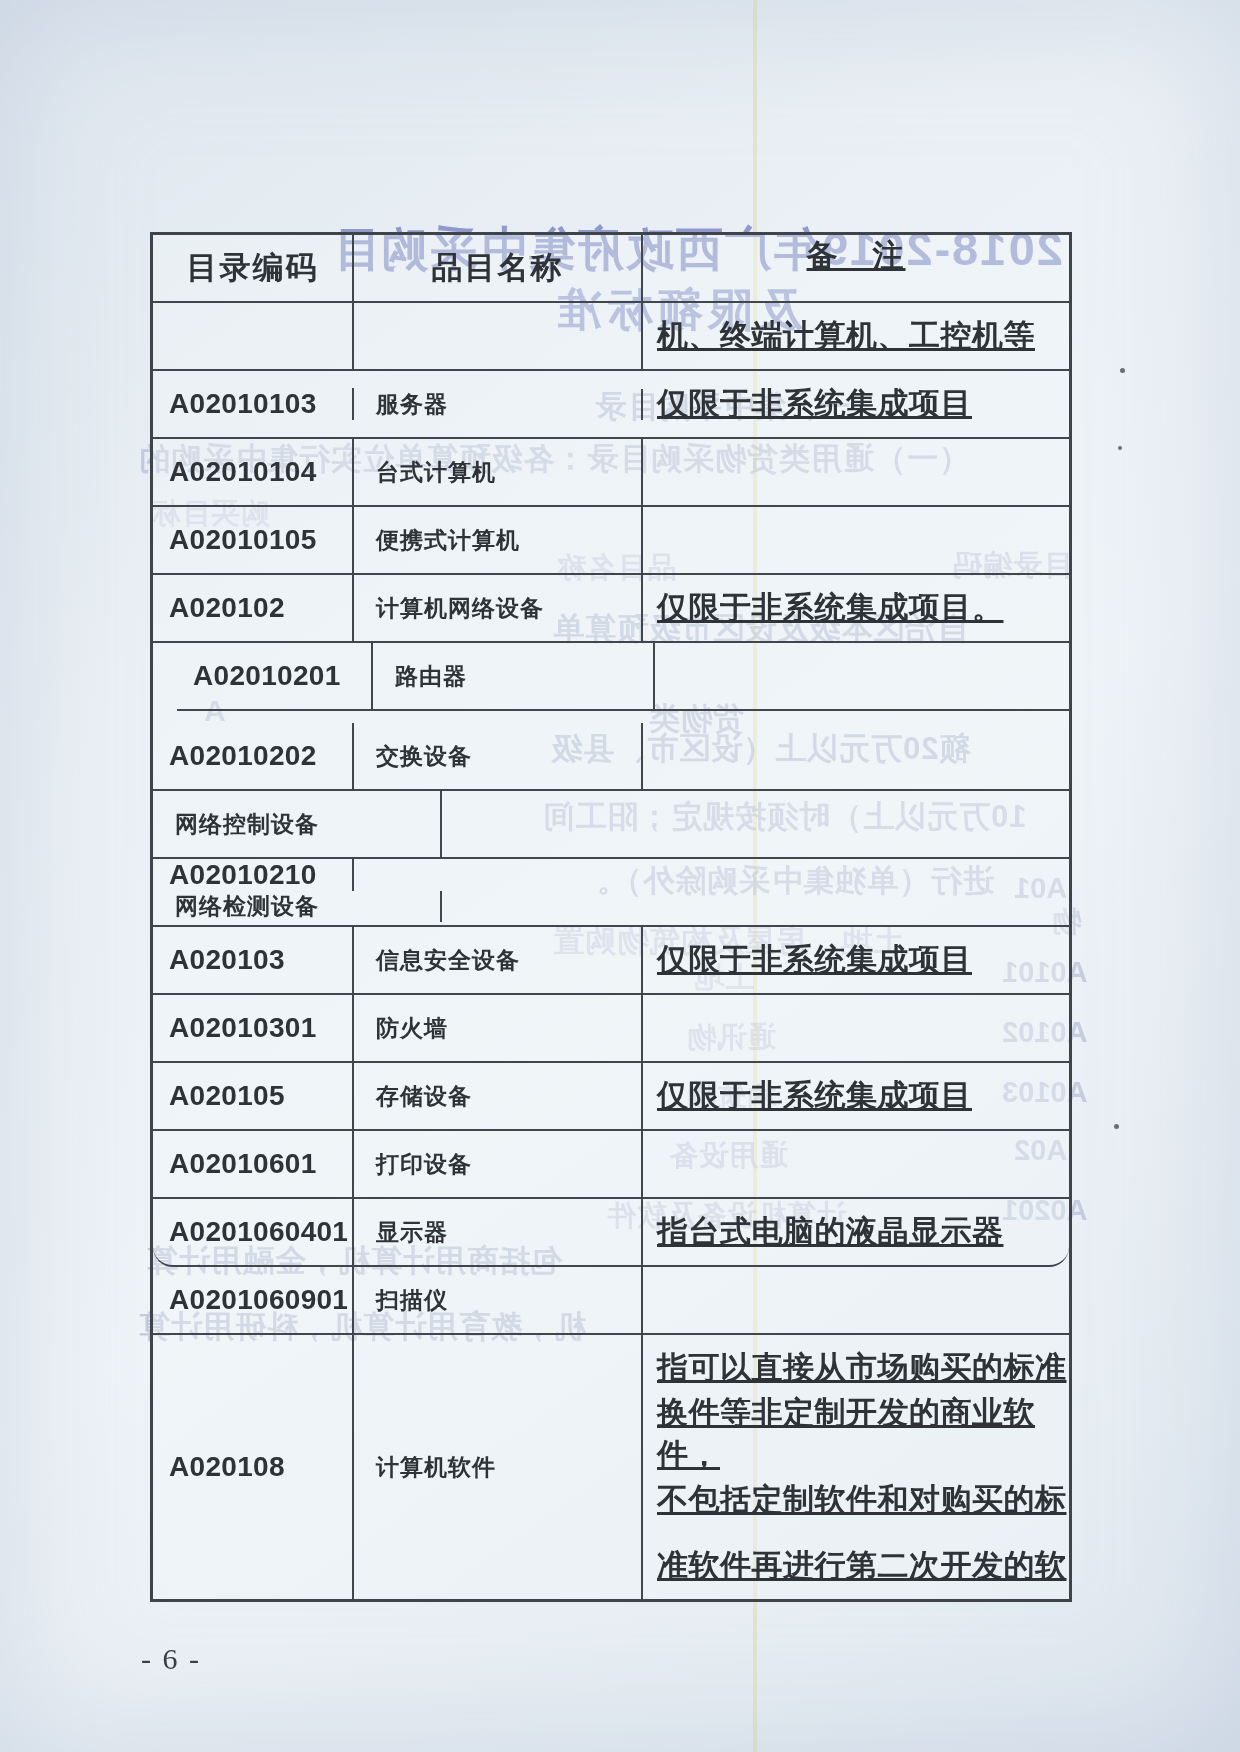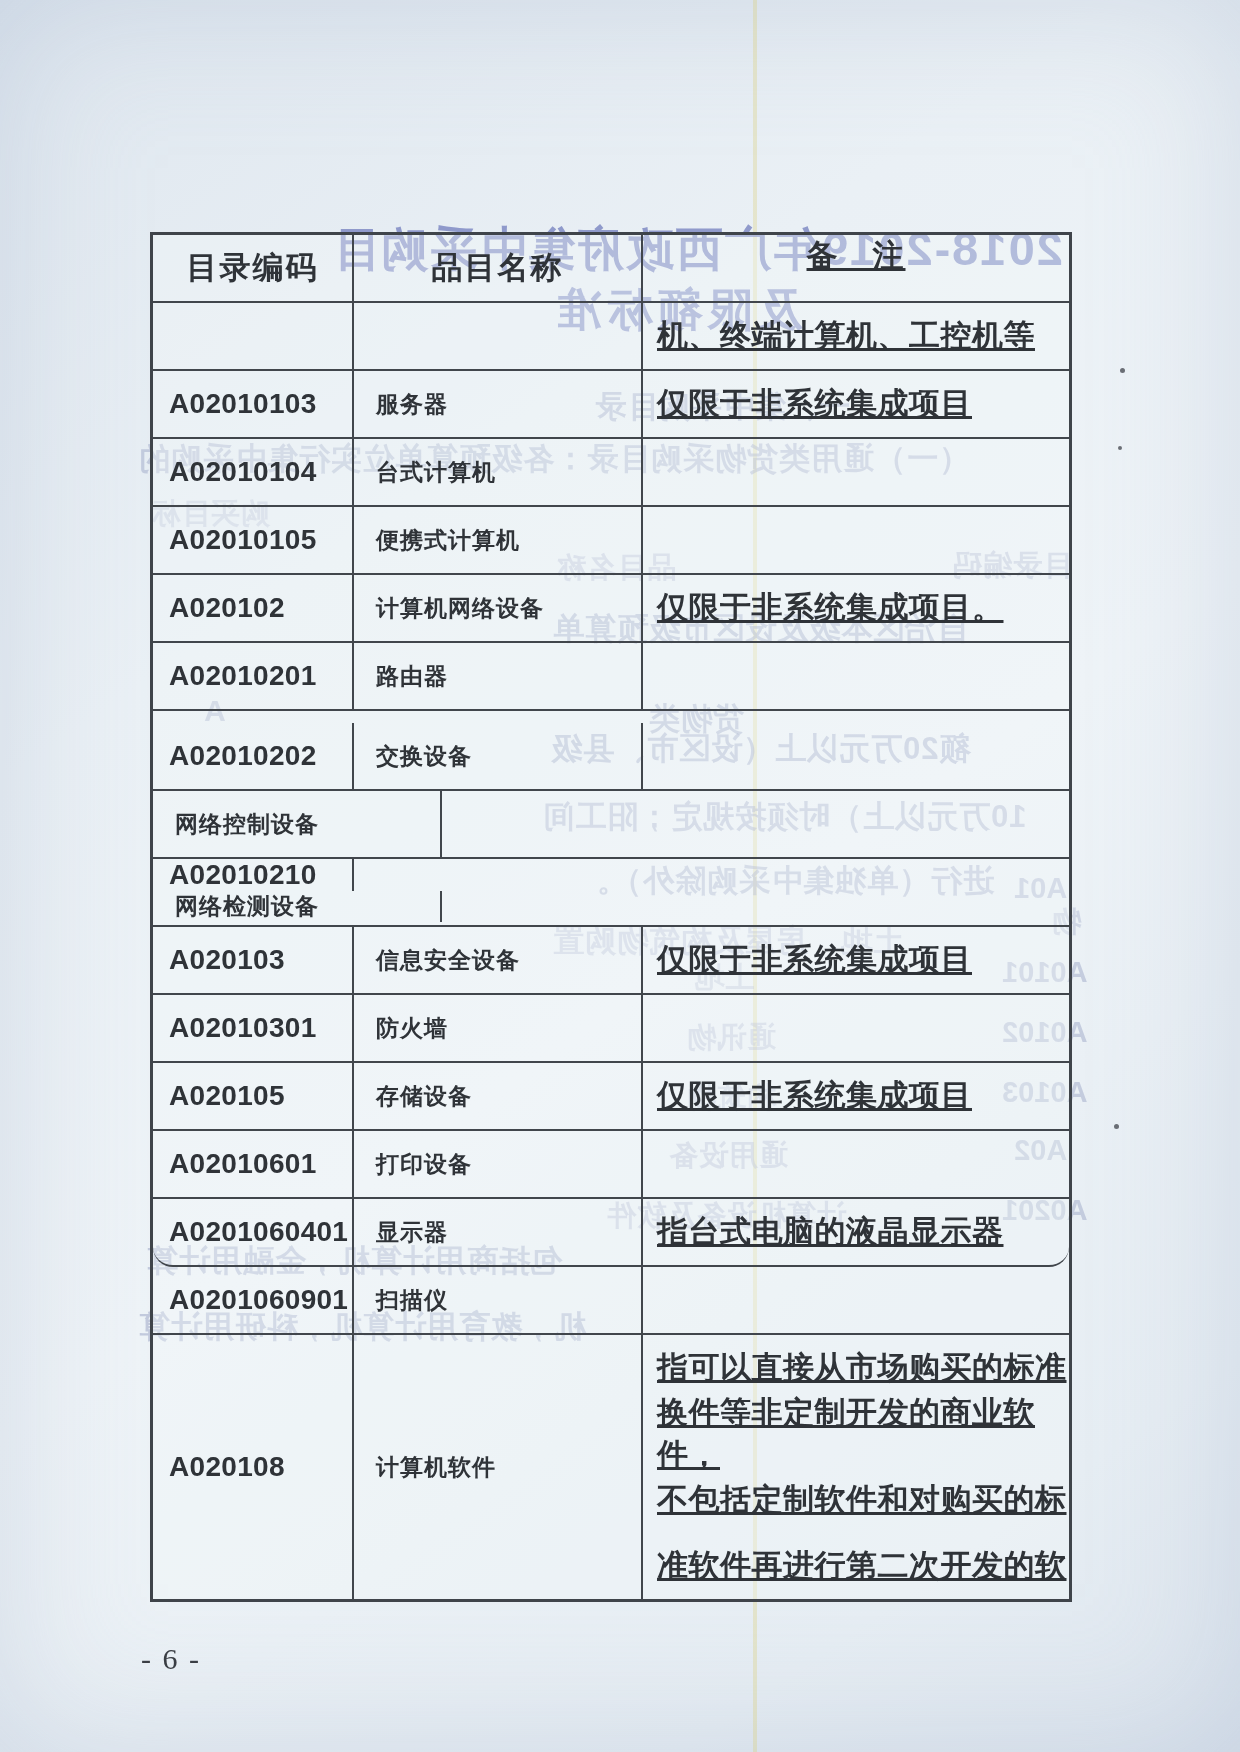--- a/index.html
+++ b/index.html
@@ -82,21 +82,21 @@
         <div class="t-cell c-name" style="flex-direction: row;">品目名称</div>
         <div class="t-cell c-remark" style="flex-direction: row;">备　注</div>
       </div>
       <div class="t-row" style="height: 66px;">
         <div class="t-cell c-code"></div>
         <div class="t-cell c-name"></div>
         <div class="t-cell c-remark">
           <div class="line">机、终端计算机、工控机等</div>
         </div>
       </div>
-      <div class="t-row" style="height: 66px;">
+      <div class="t-row" style="height: 66px; align-items: center;">
         <div class="t-cell c-code">A02010103</div>
         <div class="t-cell c-name">服务器</div>
         <div class="t-cell c-remark">
           <div class="line">仅限于非系统集成项目</div>
         </div>
       </div>
       <div class="t-row" style="height: 66px;">
         <div class="t-cell c-code">A02010104</div>
         <div class="t-cell c-name">台式计算机</div>
         <div class="t-cell c-remark"></div>
@@ -106,21 +106,21 @@
         <div class="t-cell c-name">便携式计算机</div>
         <div class="t-cell c-remark"></div>
       </div>
       <div class="t-row" style="height: 66px;">
         <div class="t-cell c-code">A020102</div>
         <div class="t-cell c-name">计算机网络设备</div>
         <div class="t-cell c-remark">
           <div class="line">仅限于非系统集成项目。</div>
         </div>
       </div>
-      <div class="t-row" style="height: 66px;">
+      <div class="t-row" style="height: 66px; margin-left: 24px;">
         <div class="t-cell c-code">A02010201</div>
         <div class="t-cell c-name">路由器</div>
         <div class="t-cell c-remark"></div>
       </div>
       <div class="t-row" style="height: 66px; margin-top: 12px;">
         <div class="t-cell c-code">A02010202</div>
         <div class="t-cell c-name">交换设备</div>
         <div class="t-cell c-remark"></div>
       </div>
       <div class="t-row" style="height: 66px;">

